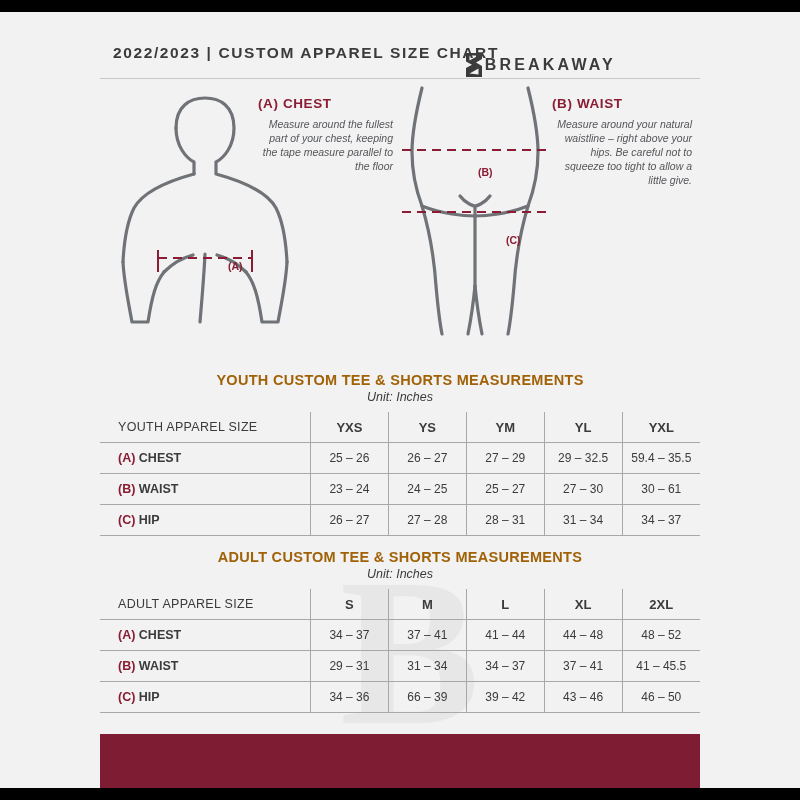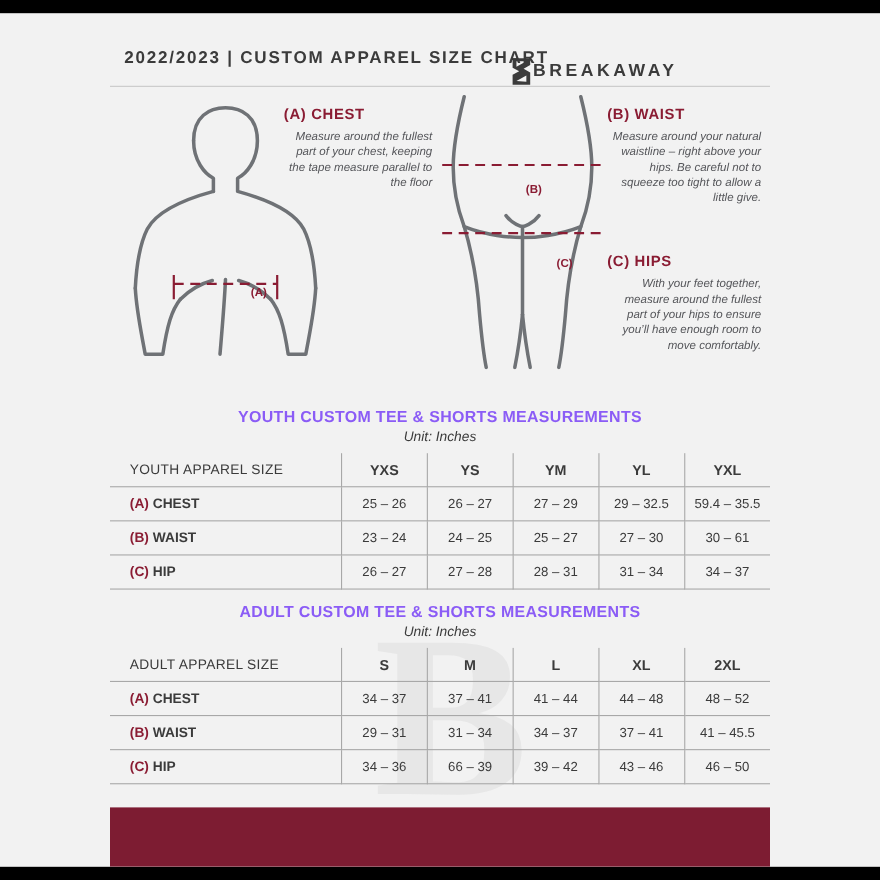--- a/index.html
+++ b/index.html
@@ -129,21 +129,21 @@
   .table-block {
     position: absolute;
     left: 100px;
     width: 600px;
   }
   .tbl-title {
     text-align: center;
     font-size: 14.5px;
     font-weight: bold;
     letter-spacing: 0.3px;
-    color: #8b5cf6;
+    color: #a16207;
   }
   .tbl-unit {
     text-align: center;
     font-size: 12.5px;
     font-style: italic;
     color: #3b3b3b;
     margin-top: 2px;
     margin-bottom: 8px;
   }
   table.size {
@@ -266,24 +266,20 @@
       <div class="label-ab" style="left:406px; top:152px;">(C)</div>
 
       <div class="note note-chest">
         <div class="note-title">(A) CHEST</div>
         <div class="note-body">Measure around the fullest part of your chest, keeping the tape measure parallel to the floor</div>
       </div>
       <div class="note note-waist">
         <div class="note-title">(B) WAIST</div>
         <div class="note-body">Measure around your natural waistline – right above your hips. Be careful not to squeeze too tight to allow a little give.</div>
       </div>
-      <div class="note note-hips">
-        <div class="note-title">(C) HIPS</div>
-        <div class="note-body">With your feet together, measure around the fullest part of your hips to ensure you’ll have enough room to move comfortably.</div>
-      </div>
     </div>
 
     <div class="table-block" style="top:360px;">
       <div class="tbl-title">YOUTH CUSTOM TEE &amp; SHORTS MEASUREMENTS</div>
       <div class="tbl-unit">Unit: Inches</div>
       <table class="size">
         <thead>
           <tr>
             <th class="rowhead">YOUTH APPAREL SIZE</th>
             <th>YXS</th>

